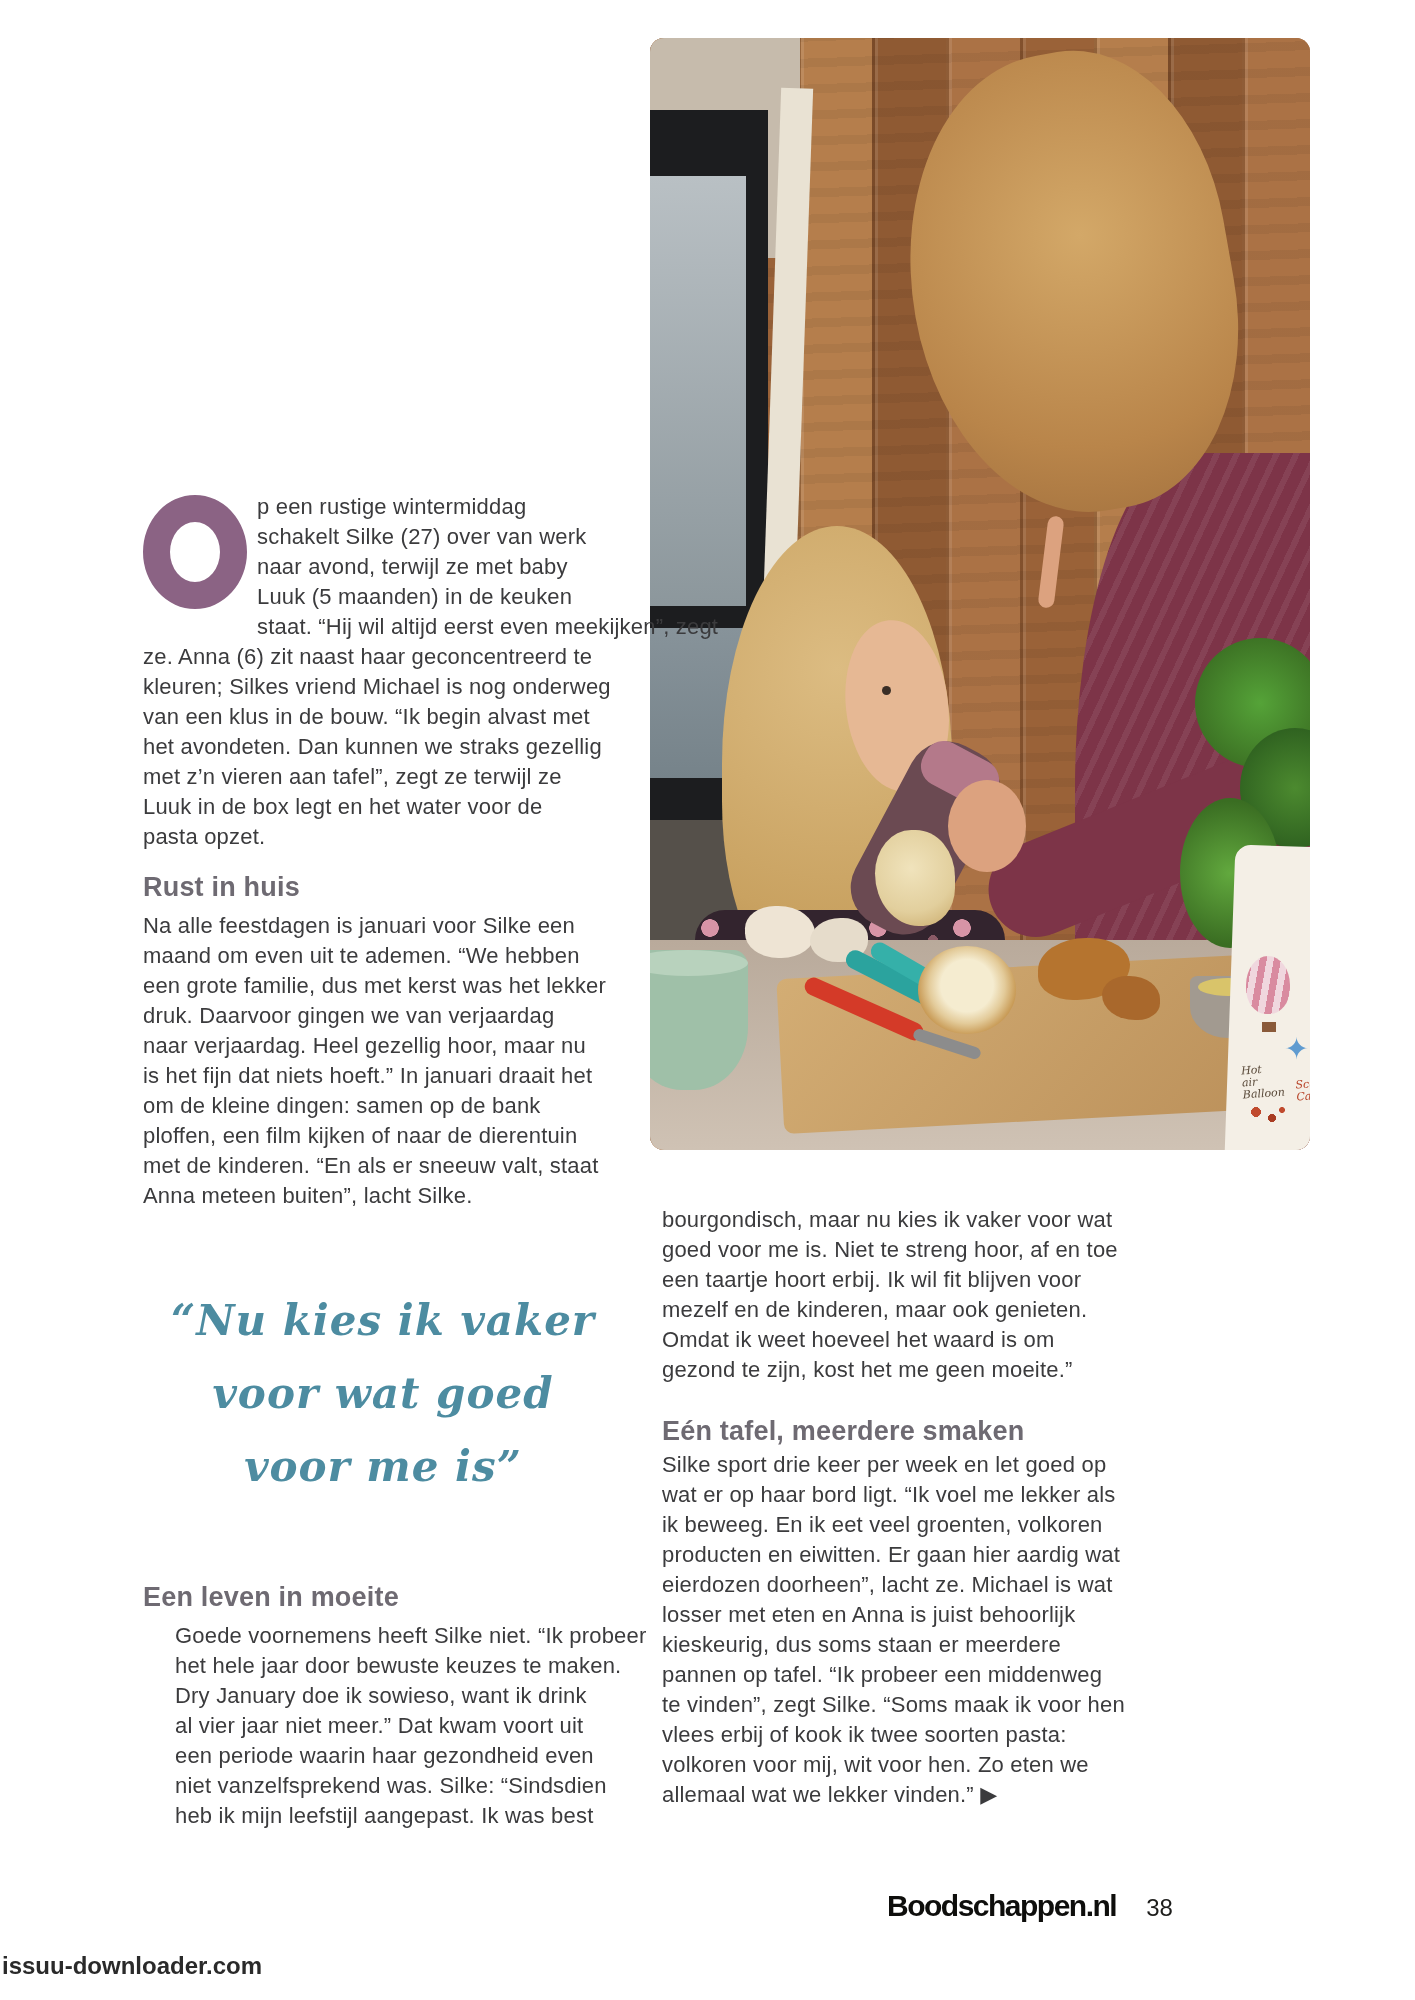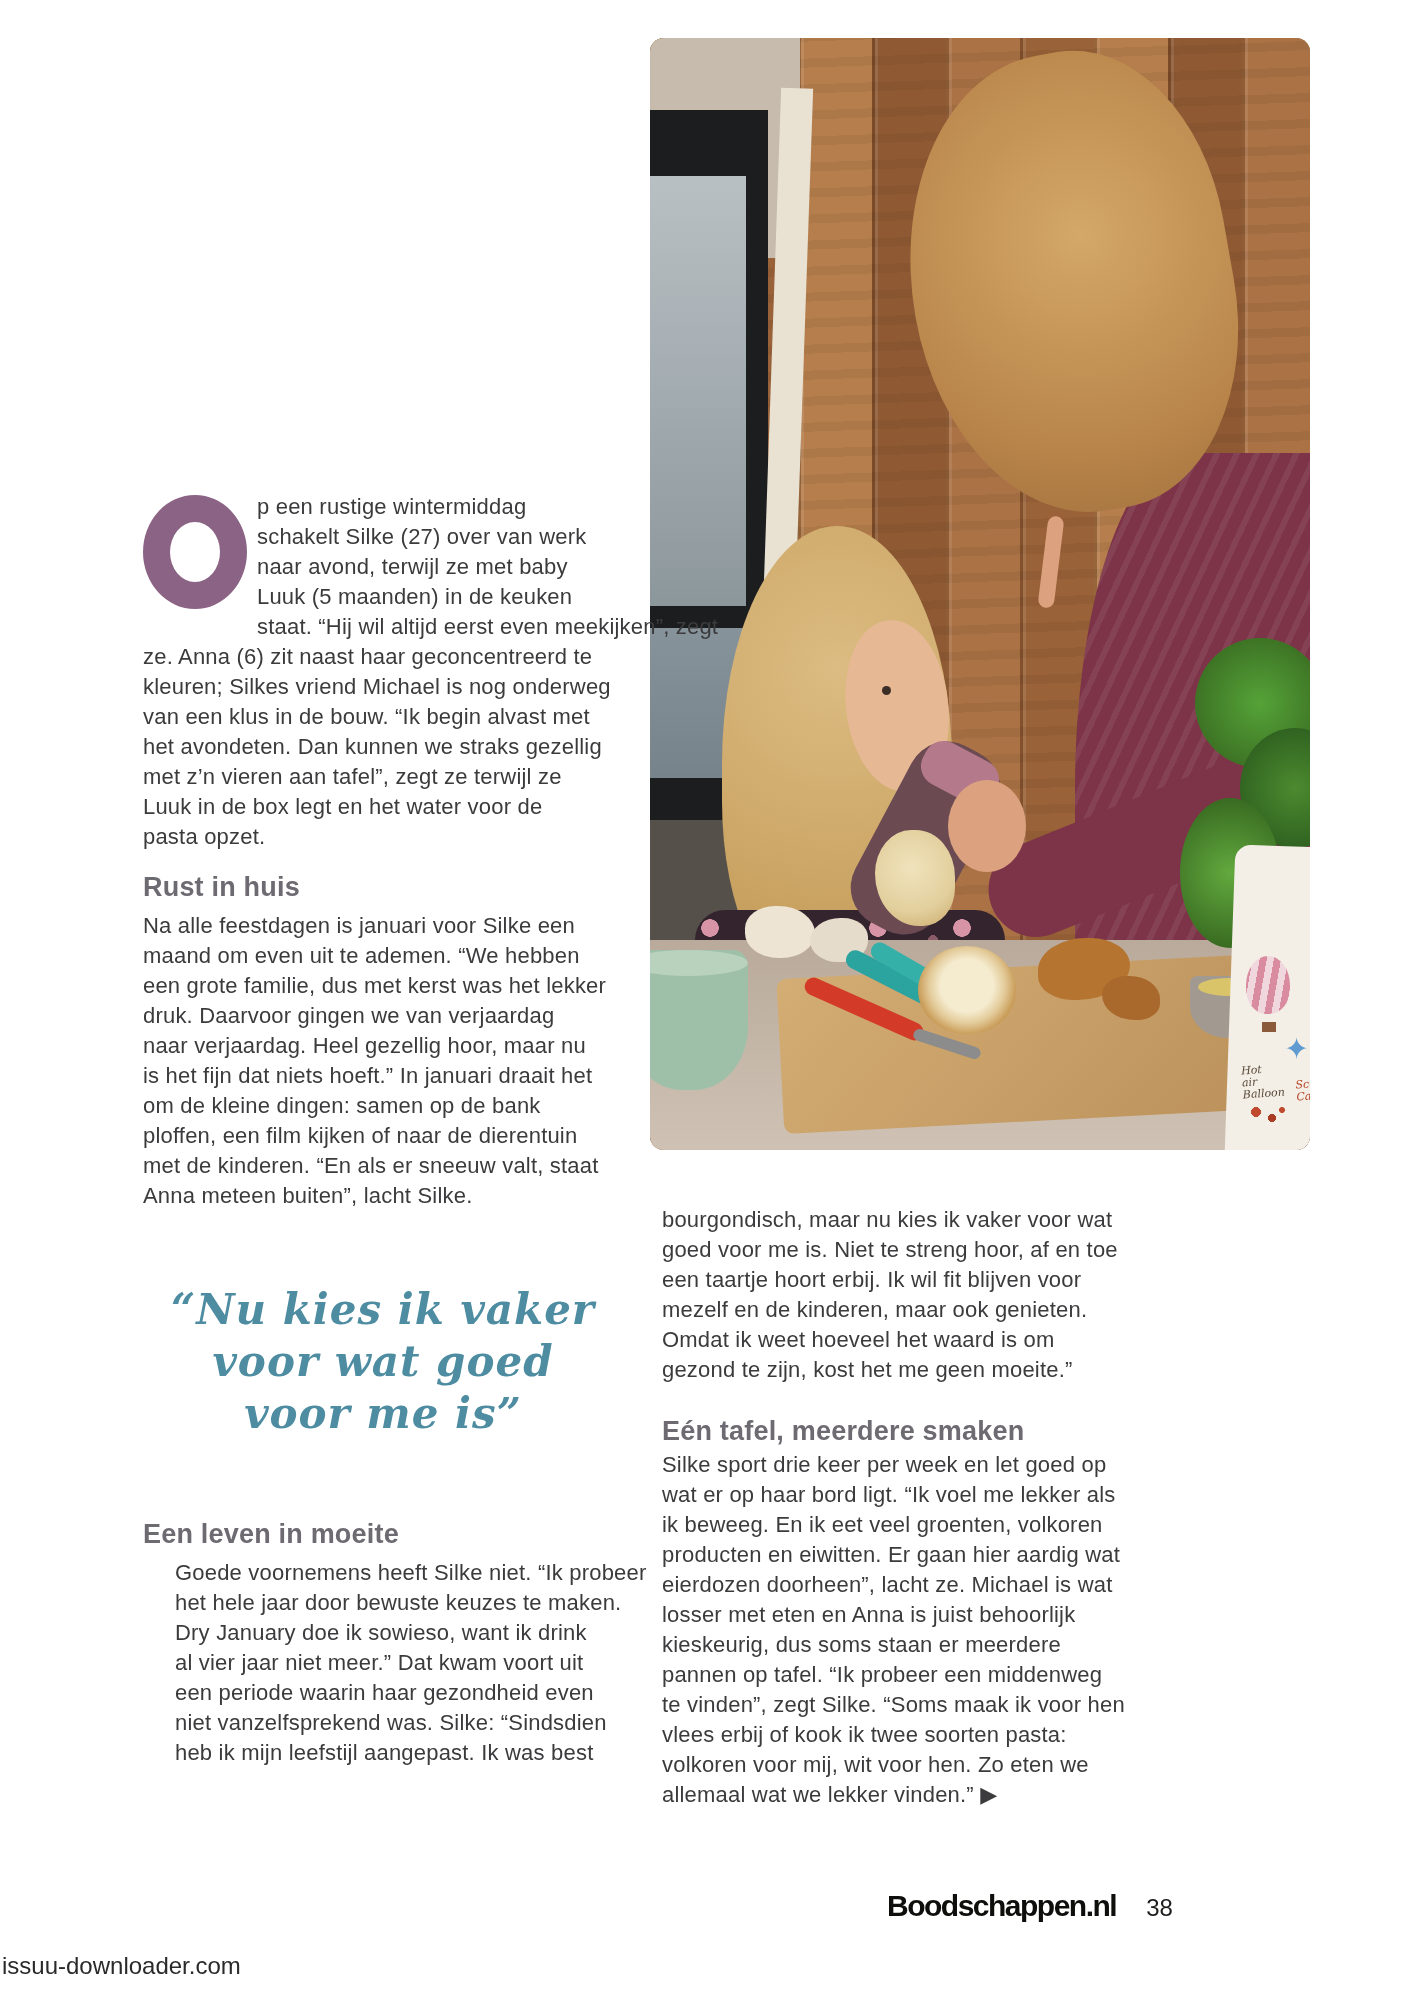--- a/index.html
+++ b/index.html
@@ -15,21 +15,21 @@
 
   .drop-cap{float:left;width:50px;height:60px;border:27px solid #8b6384;border-radius:50%;
             margin:3px 10px 4px 0;}
   .intro-text{margin-top:15px;}
 
   .h-rust{margin-top:19px;}
   .p-rust{margin-top:8px;}
 
   .pull-quote{margin-top:73px;width:480px;text-align:center;white-space:pre;
               font-family:"DejaVu Serif",serif;font-style:italic;font-weight:bold;
-              font-size:42px;line-height:52px;color:#4d8ca1;letter-spacing:1px;}
+              font-size:42px;line-height:73px;color:#4d8ca1;letter-spacing:1px;}
 
   .h-balans{margin-top:78px;}
   .p-balans{margin-top:8px;margin-left:32px;}
 
   .h-tafel{margin-top:30px;}
   .p-tafel{margin-top:3px;}
 
   
   .photo{position:absolute;left:650px;top:38px;width:660px;height:1112px;border-radius:14px;
          overflow:hidden;background:#9a6238;}
@@ -106,21 +106,21 @@
   .ph-bag-text{font-family:"DejaVu Serif",serif;font-style:italic;color:#5a4a3a;font-size:11px;line-height:12px;
                transform:rotate(-4deg);white-space:pre;}
   .ph-bag-text1{left:592px;top:1026px;}
   .ph-bag-text2{left:646px;top:1040px;color:#b8452a;}
 
   
   .footer{position:absolute;left:887px;top:1889px;display:flex;align-items:baseline;color:#161614;}
   .footer-logo{font-weight:700;font-size:30px;letter-spacing:-1.5px;color:#0e0e0c;}
   .footer-tagline{font-size:24px;margin-left:10px;color:#1d1d1b;}
   .footer-page{font-size:24px;margin-left:30px;color:#1d1d1b;}
-  .watermark{position:absolute;left:2px;top:1952px;font-size:24px;color:#2a2a2a;}
+  .watermark{position:absolute;left:2px;top:1952px;font-size:24px;color:#2a2a2a;font-weight:bold;}
 </style>
 </head>
 <body>
 
 <div class="page">
 
   <div class="photo">
     <div class="ph-wood"></div>
     <div class="ph-wood-grain"></div>
     <div class="ph-wall"></div>

